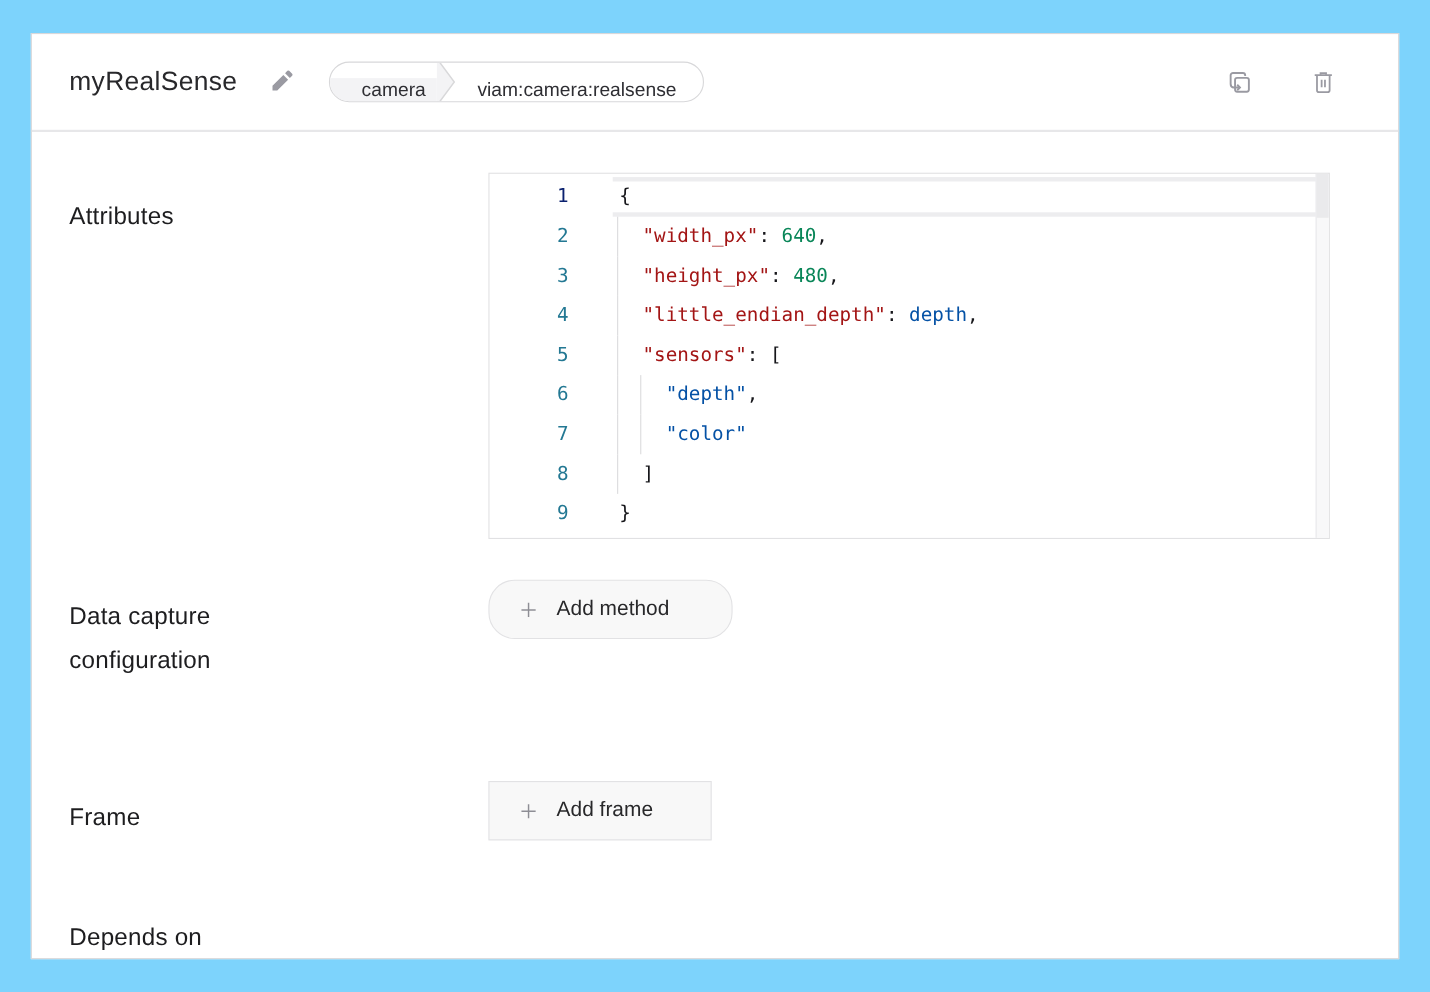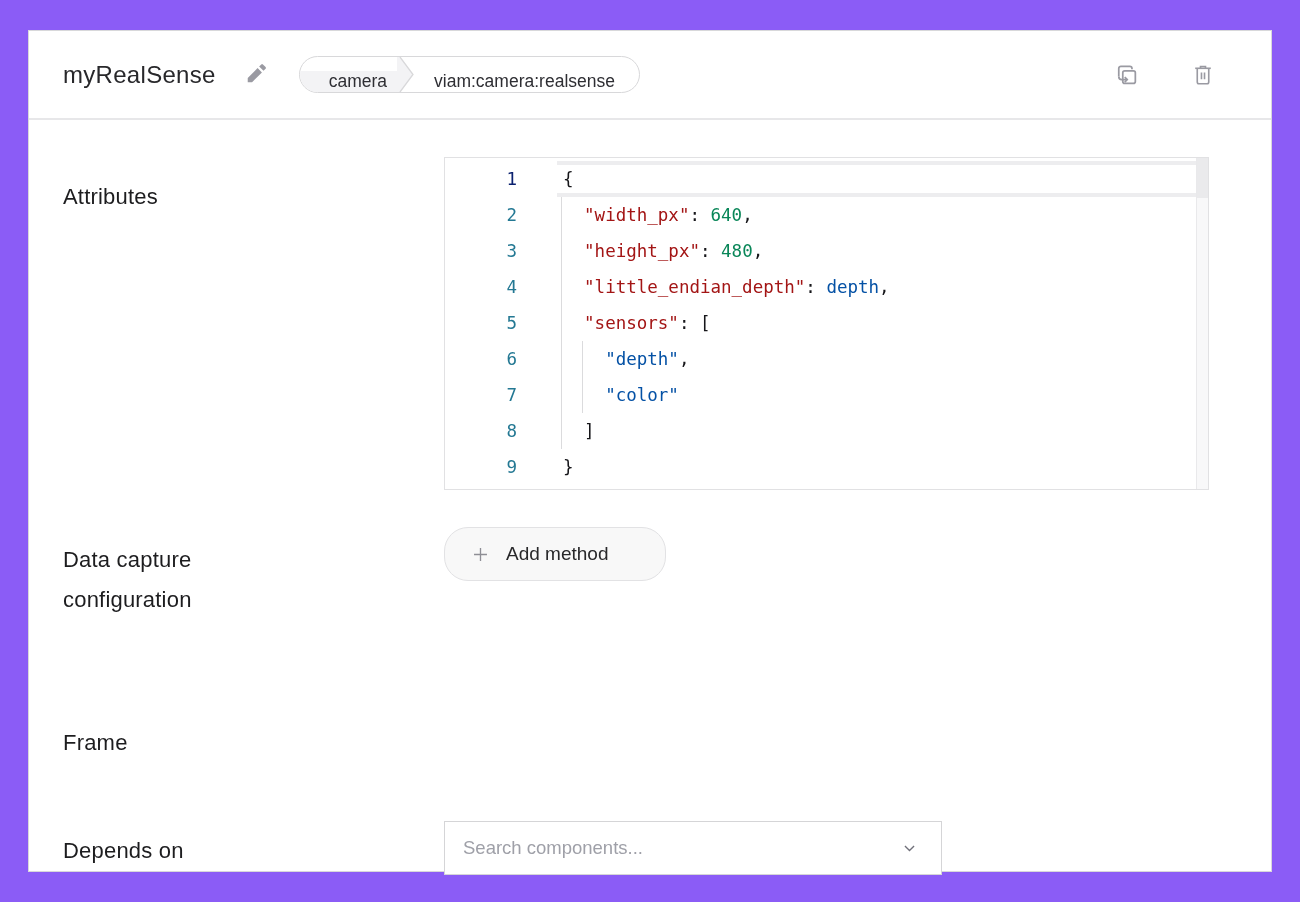--- a/index.html
+++ b/index.html
@@ -1,17 +1,17 @@
 <!DOCTYPE html>
 <html style="--tok-key: #a31515; --tok-string: #0451a5; --tok-number: #098658; --tok-keyword: #0451a5; --tok-punctuation: #16161a; --tok-line-number: #237893; --tok-active-line-number: #0b216f;"><head>
 <meta charset="utf-8">
 <style>
   * { box-sizing: border-box; }
   html,body { margin:0; padding:0; background:#ffffff; font-family:"Liberation Sans", sans-serif; }
-  .stage { position:relative; width:1300px; height:902px; background:#8b5cf6; overflow:hidden; }
+  .stage { position:relative; width:1300px; height:902px; background:#7dd3fc; overflow:hidden; }
 
   
   .card { position:absolute; left:28px; top:30px; width:1244px; height:842px;
           background:#fff; border:1px solid #d8d8da; }
 
   
   .card-header { height:89px; border-bottom:2px solid #e7e7e9; display:flex; align-items:center; padding:0 34px; }
   .title { font-size:24px; font-weight:500; color:#28282b; letter-spacing:.3px; margin:0 26px 0 0; }
   .icon-btn { background:none; border:none; padding:0; cursor:pointer; display:flex; align-items:center; justify-content:center; }
   .pill { display:inline-flex; align-items:flex-end; height:37px; border:1px solid #d8d8da; border-radius:19px; overflow:hidden; margin-left:30px; font-size:17.5px; color:#2e2e33; background:#fff; }
@@ -154,33 +154,33 @@
             </span>
             <span>Add method</span>
           </button>
         </div>
       </div>
 
       <div class="row row-frame">
         <div class="row-label">
           <span class="label-text">Frame</span>
         </div>
+        <div class="row-content">
+          <button class="add-btn frame">
+            <span style="display:flex">
+              <svg width="19" height="19" viewBox="0 0 20 20" fill="none" stroke="#8e8e95" stroke-width="1.4">
+                <path d="M10 3.2v13.6M3.2 10h13.6"></path>
+              </svg>
+            </span>
+            <span>Add frame</span>
+          </button>
+        </div>
       </div>
 
       <div class="row row-depends">
         <div class="row-label">
           <span class="label-text">Depends on</span>
-        </div>
-        <div class="row-content">
-          <div class="select">
-            <input type="text" placeholder="Search components..." style="">
-            <span class="chev" style="display:flex">
-              <svg width="19" height="19" viewBox="0 0 20 20" fill="none" stroke="#70707a" stroke-width="1.4">
-                <path d="M5.2 7.8l4.8 4.8 4.8-4.8"></path>
-              </svg>
-            </span>
-          </div>
         </div>
       </div>
 
     </div>
   </div>
 </div>
 
 </body></html>

